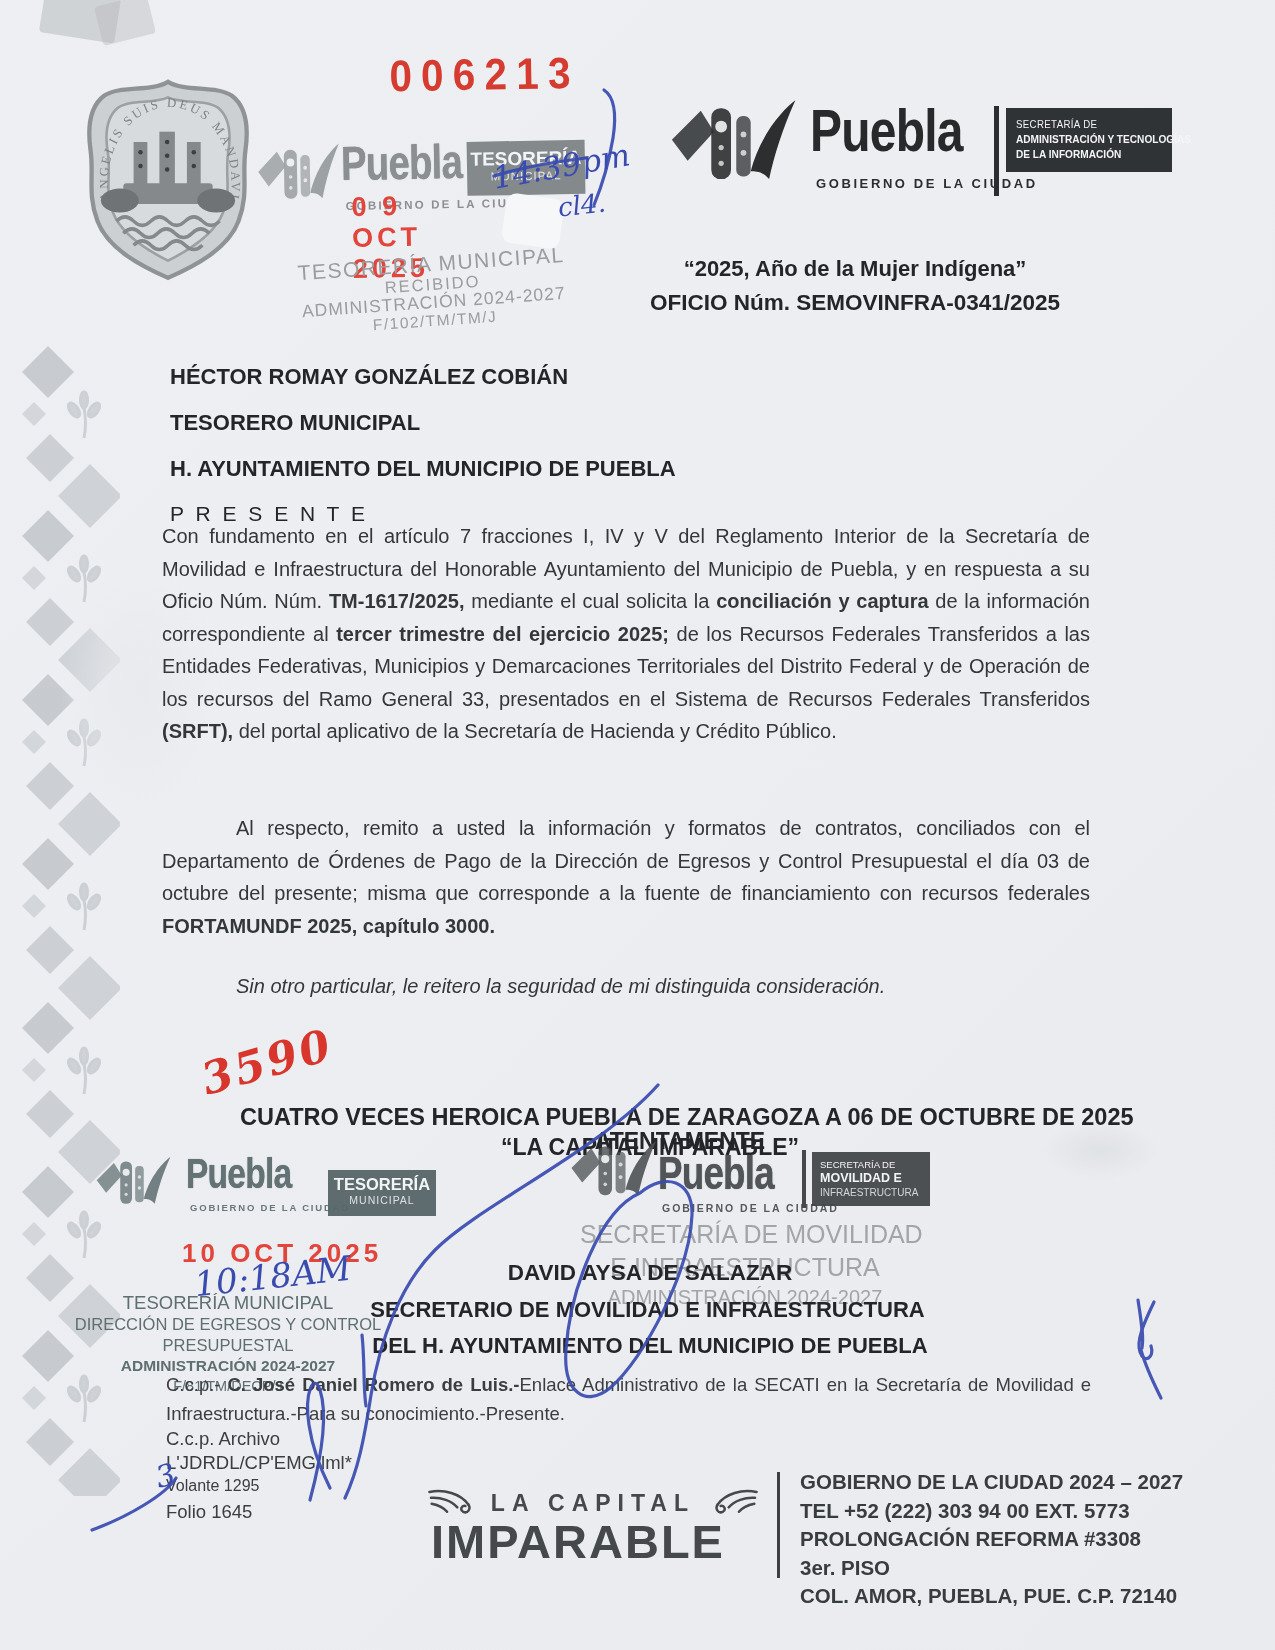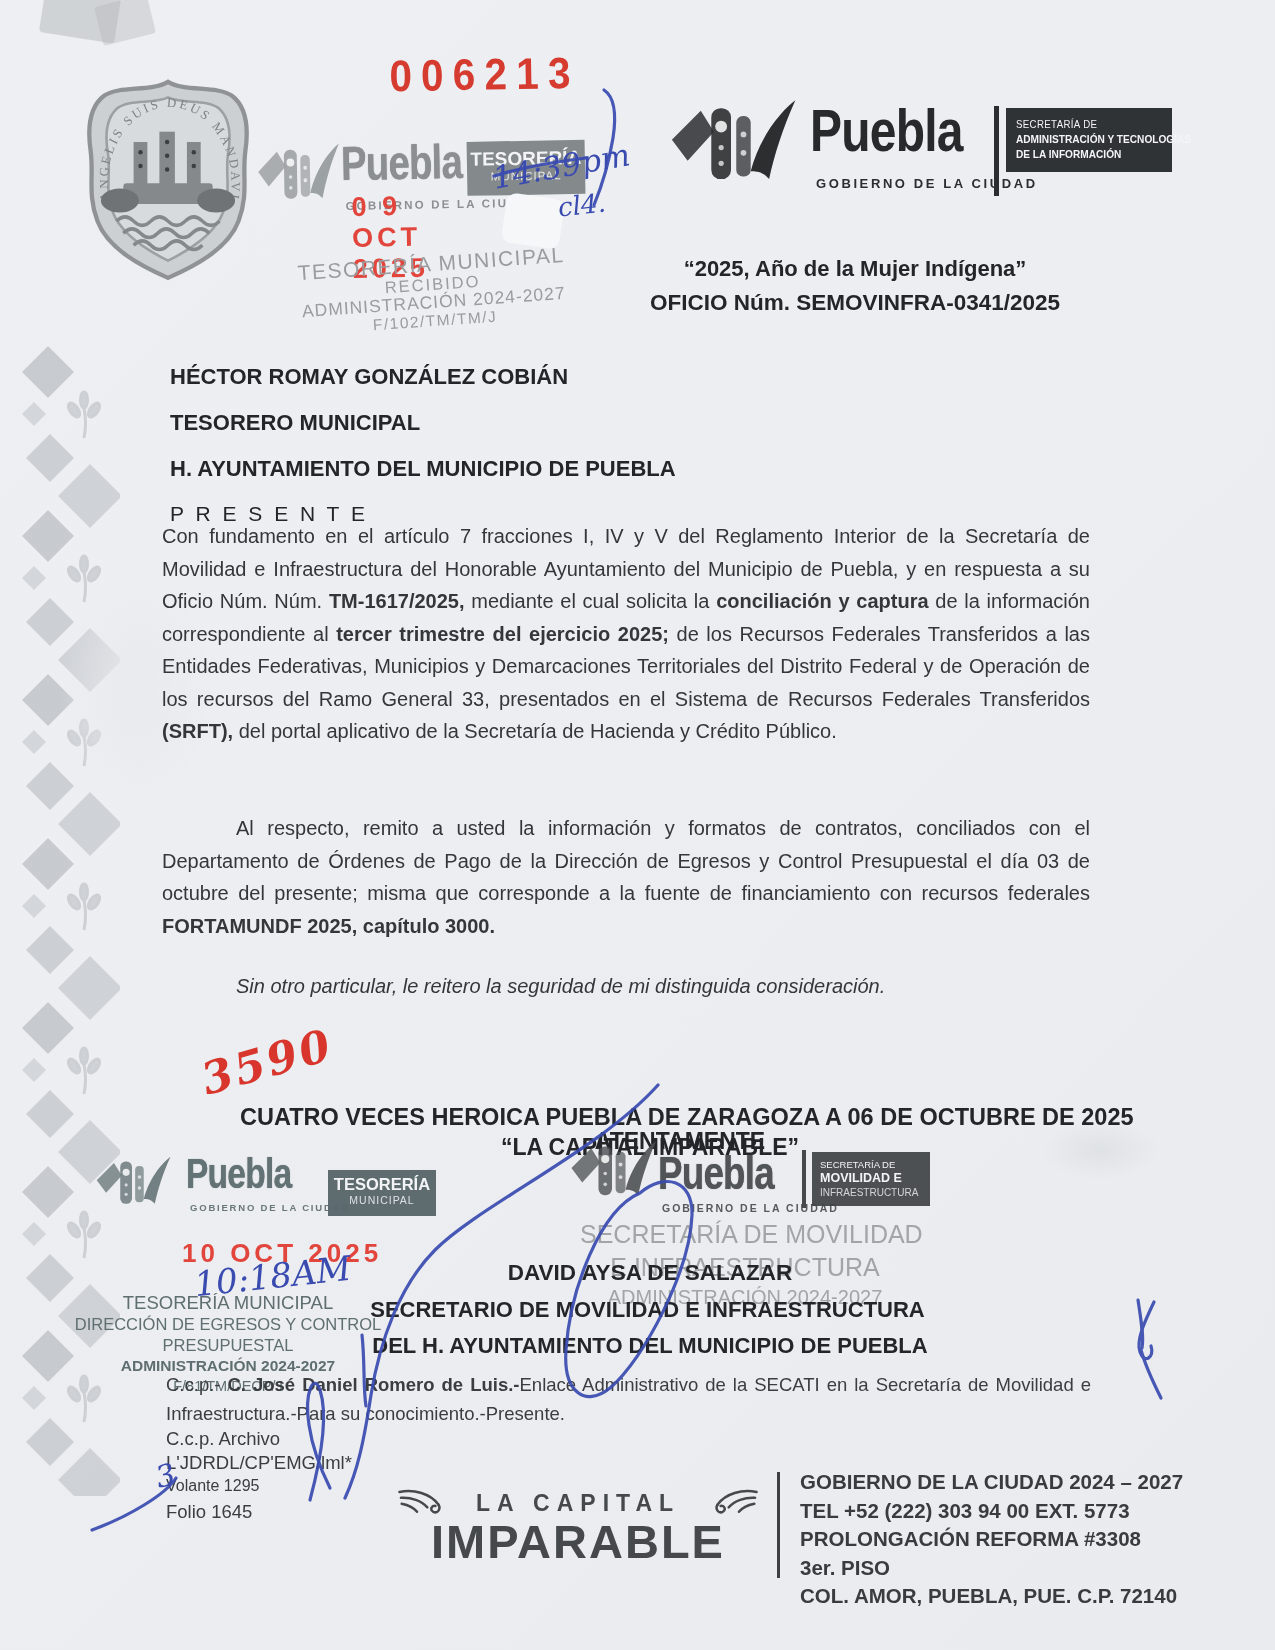--- a/index.html
+++ b/index.html
@@ -215,21 +215,21 @@
 
   <div class="abs jst" style="left:166px;top:1370px;width:925px;font-size:18.5px;line-height:29px;color:#3b3e41;"><span>C.c.p.-  </span><span class="rb">C. José Daniel Romero de Luis.-</span><span>Enlace Administrativo de la SECATI en la Secretaría de Movilidad e Infraestructura.-Para su conocimiento.-Presente.</span></div>
   <div class="abs" style="left:166px;top:1428px;font-size:18.5px;color:#3b3e41;">C.c.p. Archivo</div>
   <div class="abs" style="left:166px;top:1452px;font-size:18.5px;color:#3b3e41;">L'JDRDL/CP'EMG/lml*</div>
   <div class="abs" style="left:166px;top:1477px;font-size:16px;color:#3b3e41;">Volante 1295</div>
   <div class="abs" style="left:166px;top:1501px;font-size:18.5px;color:#3b3e41;">Folio 1645</div>
 
   <div class="abs hand" style="left:156px;top:1458px;font-size:30px;transform:rotate(-14deg);">3</div>
 
   <div class="abs" style="left:398px;top:1488px;width:360px;color:#46494c;">
-    <div style="display:flex;align-items:center;justify-content:space-between;gap:6px;">
+    <div style="display:flex;align-items:center;justify-content:flex-end;gap:19px;">
       <svg width="44" height="30" viewBox="0 0 60 40" style="transform:scaleX(-1);">
           <use href="#wing"></use>
         </svg>
       <span class="b" style="font-size:23px;letter-spacing:7px;white-space:nowrap;">LA CAPITAL</span>
       <svg width="44" height="30" viewBox="0 0 60 40">
           <use href="#wing"></use>
         </svg>
     </div>
     <div class="ctr" style="font-size:47px;font-weight:800;letter-spacing:2px;margin-top:-4px;">IMPARABLE</div>
   </div>

